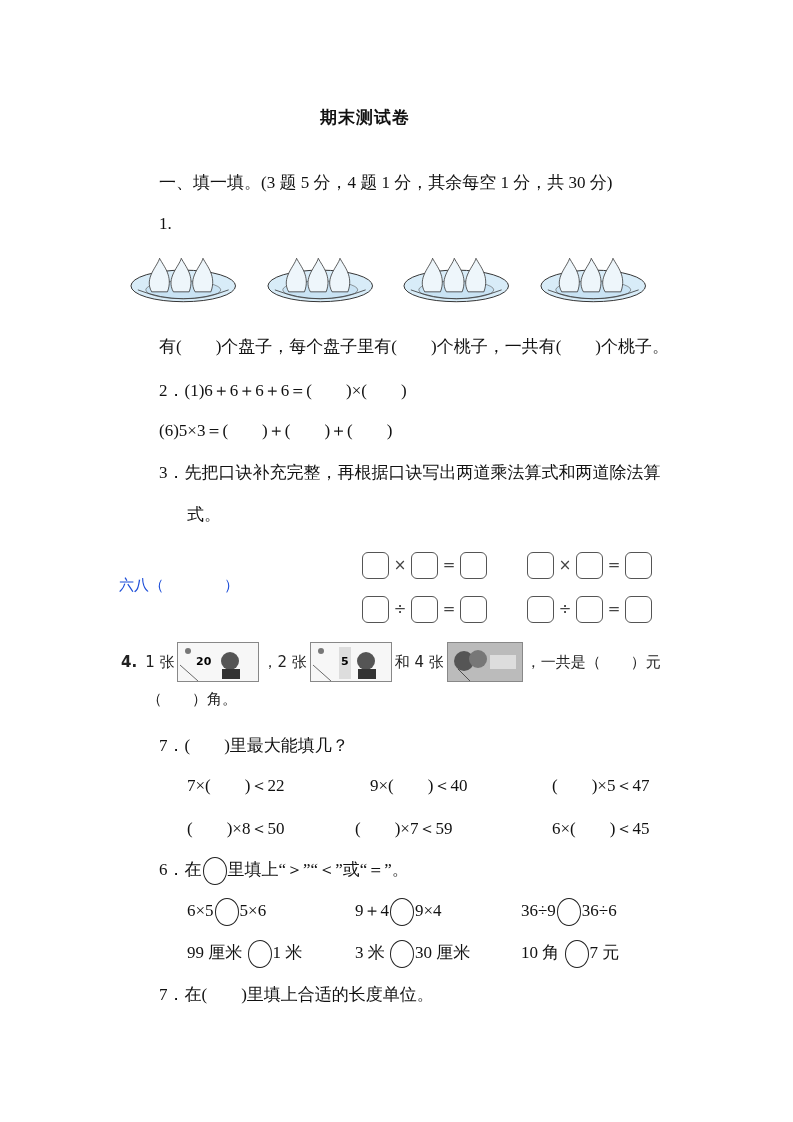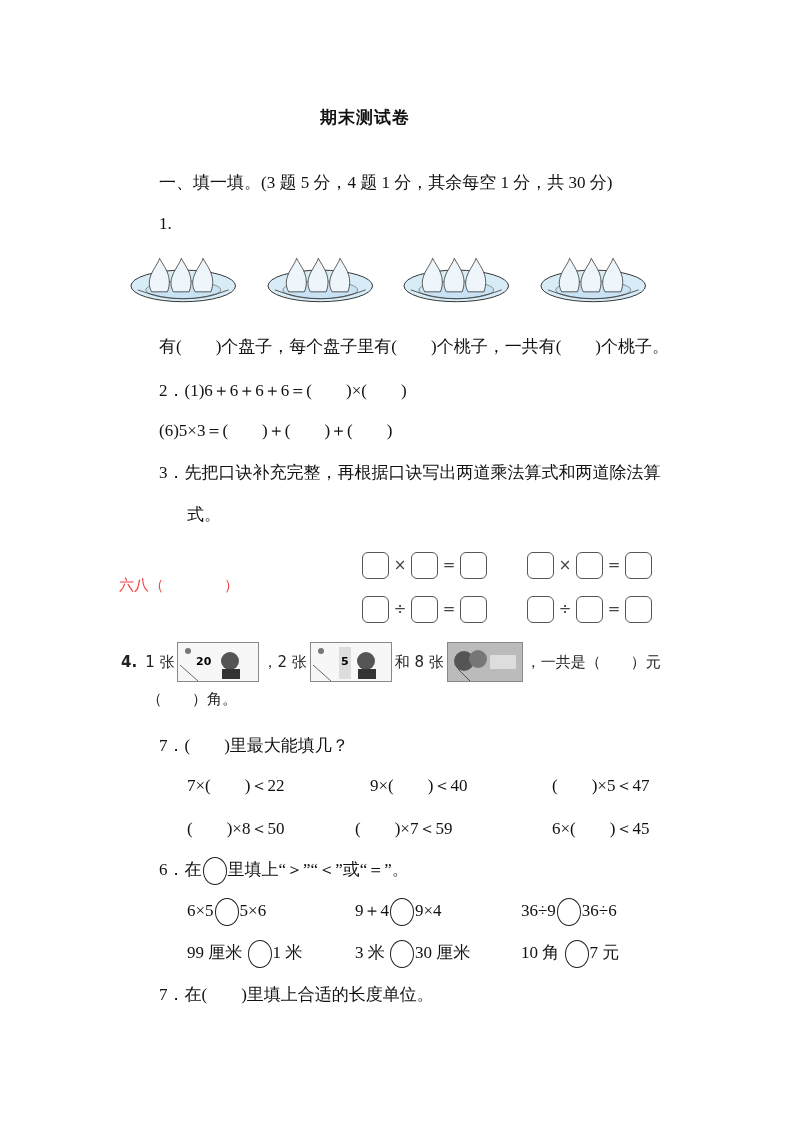--- a/index.html
+++ b/index.html
@@ -66,21 +66,21 @@
 </div>
 
 <div class="abs line" style="left:119px;top:336px;">有(　　)个盘子，每个盘子里有(　　)个桃子，一共有(　　)个桃子。</div>
 
 <div class="abs line" style="left:119px;top:380px;">2．(1)6＋6＋6＋6＝(　　)×(　　)</div>
 <div class="abs line" style="left:119px;top:420px;">(6)5×3＝(　　)＋(　　)＋(　　)</div>
 
 <div class="abs line" style="left:119px;top:462px;">3．先把口诀补充完整，再根据口诀写出两道乘法算式和两道除法算</div>
 <div class="abs line" style="left:147px;top:504px;">式。</div>
 
-<div class="abs" style="left:119px;top:576px;font-size:15px;font-family:'DejaVu Sans',sans-serif;color:#ef4444;">六八（　　　　）</div>
+<div class="abs" style="left:119px;top:576px;font-size:15px;font-family:'DejaVu Sans',sans-serif;color:#1d4ed8;">六八（　　　　）</div>
 
 <div class="abs box-grid">
   <div class="eqrow">
     <span class="sq"></span>
     <span class="op">×</span>
     <span class="sq"></span>
     <span class="op">=</span>
     <span class="sq"></span>
     <span class="gap"></span>
     <span class="sq"></span>
@@ -120,21 +120,21 @@
   <span class="note" style="width:80px;">
     <svg width="80" height="38" viewBox="0 0 80 38">
       <rect x="28" y="4" width="12" height="32" fill="#ddd"></rect>
       <text x="30" y="22" font-size="11" font-weight="bold" font-family="DejaVu Sans">5</text>
       <circle cx="55" cy="18" r="9" fill="#555"></circle>
       <rect x="47" y="26" width="18" height="10" fill="#333"></rect>
       <line x1="2" y1="22" x2="20" y2="38" stroke="#444" stroke-width="0.8"></line>
       <circle cx="10" cy="8" r="3" fill="#777"></circle>
     </svg>
   </span>
-  <span>和 8 张</span>
+  <span>和 4 张</span>
   <span class="note" style="width:74px;">
     <svg width="74" height="38" viewBox="0 0 74 38">
       <rect x="0" y="0" width="74" height="38" fill="#bbb"></rect>
       <circle cx="16" cy="18" r="10" fill="#555"></circle>
       <circle cx="30" cy="16" r="9" fill="#777"></circle>
       <rect x="42" y="12" width="26" height="14" fill="#ddd"></rect>
       <line x1="10" y1="26" x2="22" y2="38" stroke="#333" stroke-width="0.8"></line>
     </svg>
   </span>
   <span>，一共是（　　）元</span>

